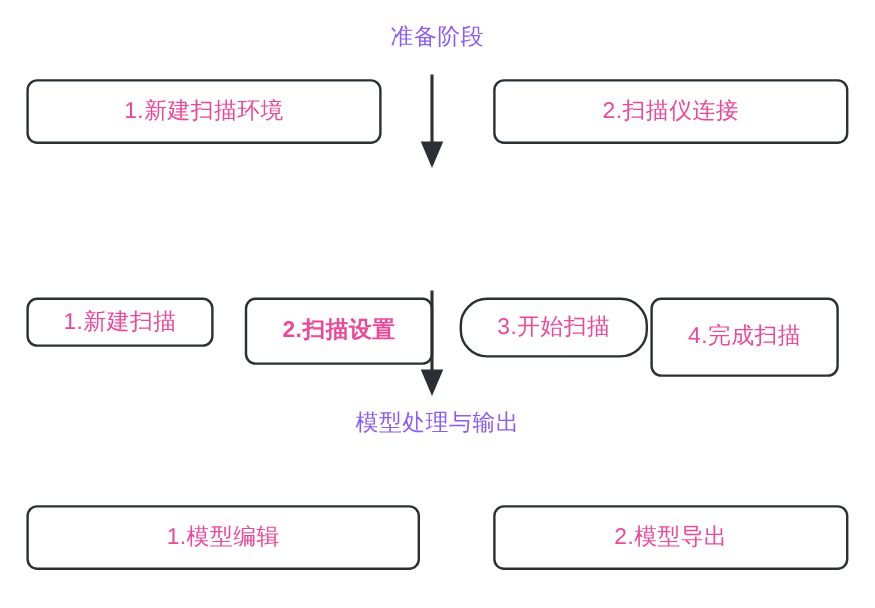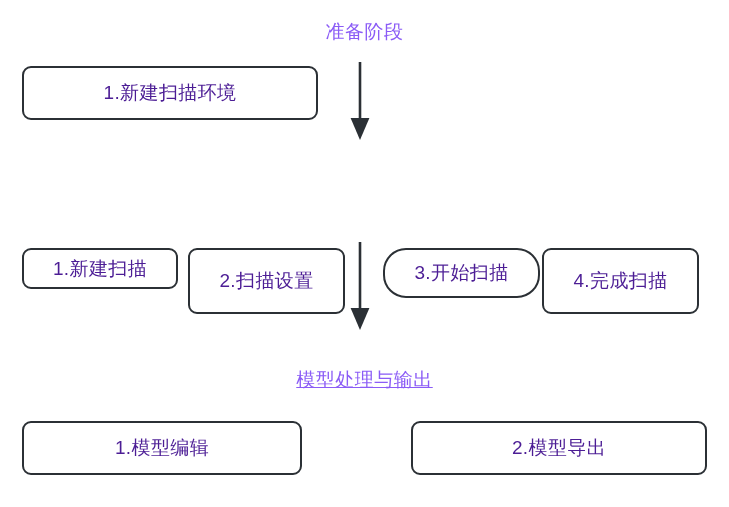--- a/index.html
+++ b/index.html
@@ -28,54 +28,54 @@
     width: 729px;
     text-align: center;
     font-size: 19px;
     line-height: 24px;
     color: #8b5cf6;
     letter-spacing: 0.5px;
     white-space: nowrap;
   }
   .stage-title.t1 { top: 20px; }
   .stage-title.t2 { top: 173px; }
-  .stage-title.t3 { top: 368px; text-decoration: underline; }
+  .stage-title.t3 { top: 341px; }
 
   
   .node {
     position: absolute;
     box-sizing: border-box;
     border: 2px solid #2b3035;
     border-radius: 9px;
     background: #ffffff;
     display: flex;
     align-items: center;
     justify-content: center;
     text-align: center;
   }
   .node .node-label {
     font-size: 19px;
     line-height: 24px;
-    color: #4c1d95;
+    color: #ec4899;
     letter-spacing: 0.4px;
     white-space: nowrap;
   }
 
   
   .n-r1c1 { left: 22px;  top: 66px;  width: 296px; height: 54px; }
   .n-r1c2 { left: 411px; top: 66px;  width: 296px; height: 54px; }
 
   
   .n-r2c1 { left: 22px;  top: 248px; width: 156px; height: 41px; }
-  .n-r2c2 { left: 188px; top: 248px; width: 157px; height: 66px; }
+  .n-r2c2 { left: 204px; top: 248px; width: 157px; height: 56px; font-weight: bold; }
   .n-r2c3 { left: 383px; top: 248px; width: 157px; height: 50px; border-radius: 23px; }
   .n-r2c4 { left: 542px; top: 248px; width: 157px; height: 66px; }
 
   
-  .n-r3c1 { left: 22px;  top: 421px; width: 280px; height: 54px; }
+  .n-r3c1 { left: 22px;  top: 421px; width: 328px; height: 54px; }
   .n-r3c2 { left: 411px; top: 421px; width: 296px; height: 54px; }
 
   
   .arrow {
     position: absolute;
     left: 345px;
     width: 30px;
   }
   .arrow.a1 { top: 60px;  height: 82px; }
   .arrow.a2 { top: 240px; height: 92px; }
@@ -83,20 +83,23 @@
 </style>
 </head>
 <body>
 
 <div id="canvas">
 
   <div class="stage-title t1">准备阶段</div>
 
   <div class="node n-r1c1">
     <span class="node-label">1.新建扫描环境</span>
+  </div>
+  <div class="node n-r1c2">
+    <span class="node-label">2.扫描仪连接</span>
   </div>
 
   <div class="arrow a1">
     <svg viewBox="0 0 30 82" preserveAspectRatio="none" aria-hidden="true">
       <line x1="15" y1="2" x2="15" y2="60" stroke="#2b3035" stroke-width="2.6"></line>
       <polygon points="15,80 5.6,58 24.4,58" fill="#2b3035"></polygon>
     </svg>
   </div>
 
 

